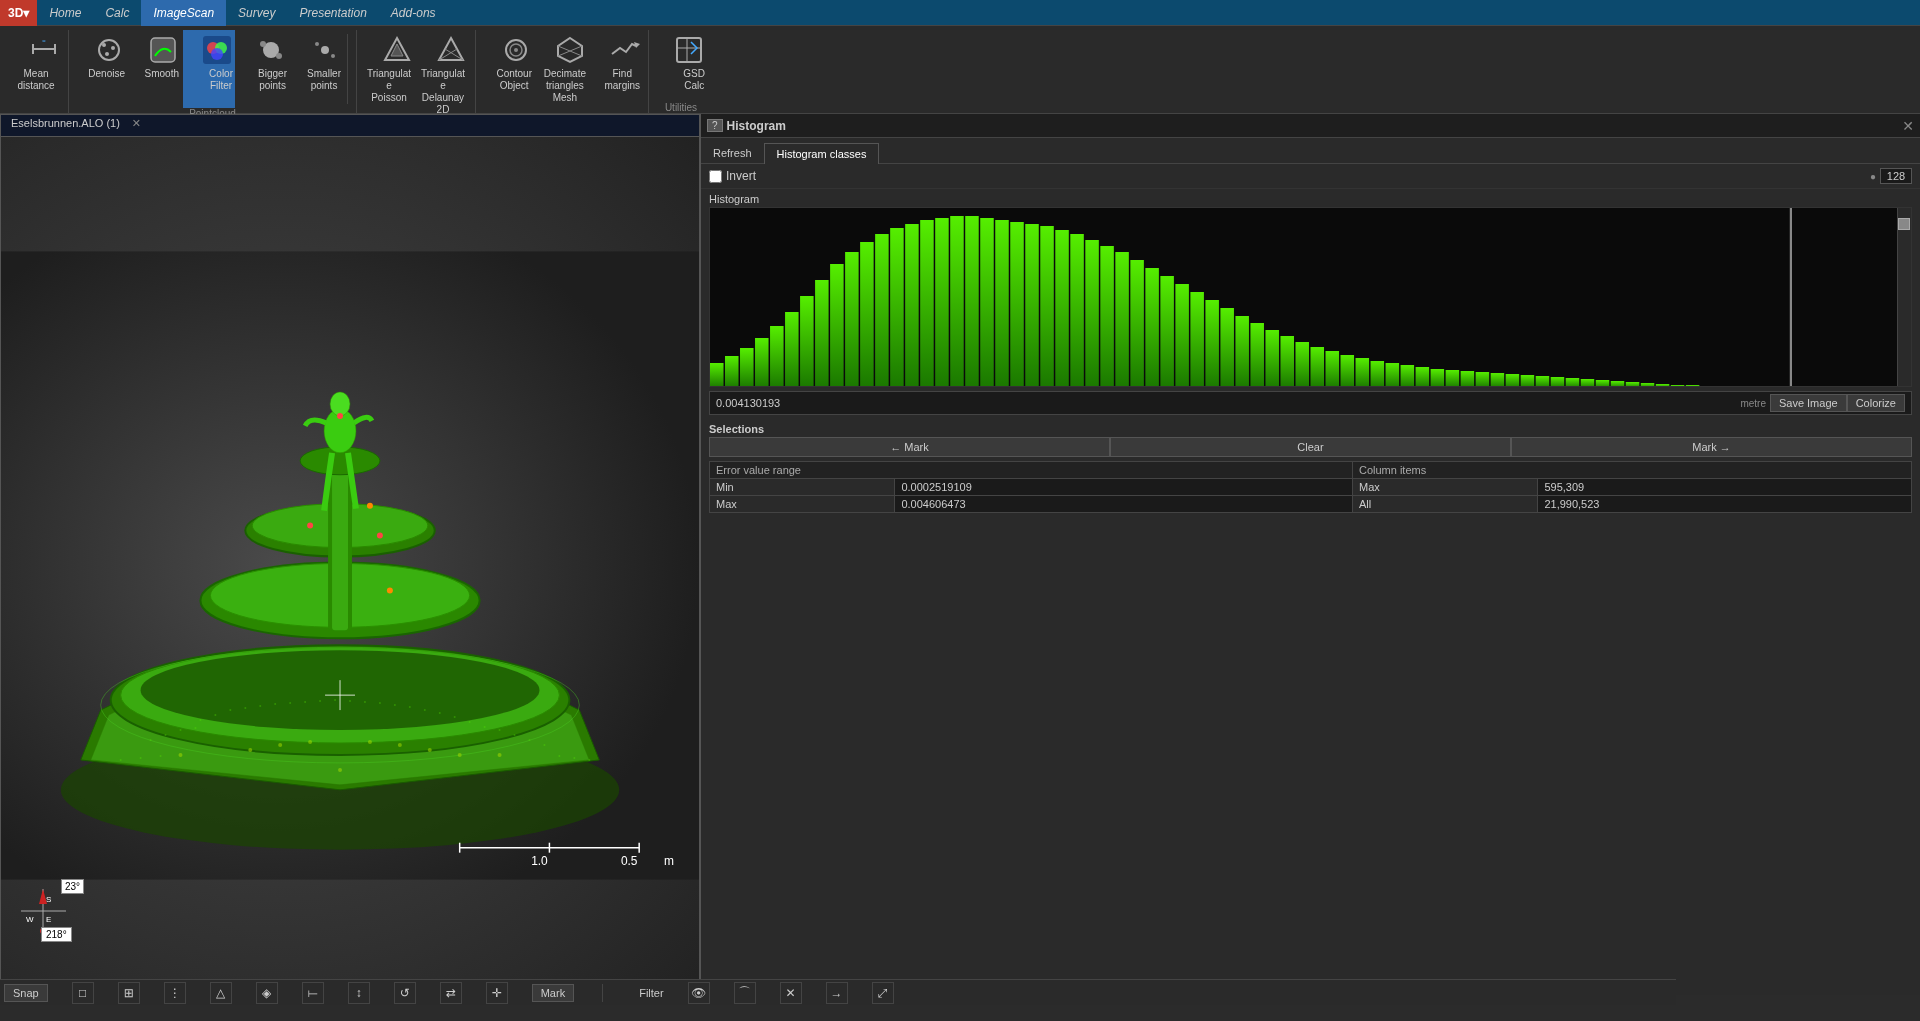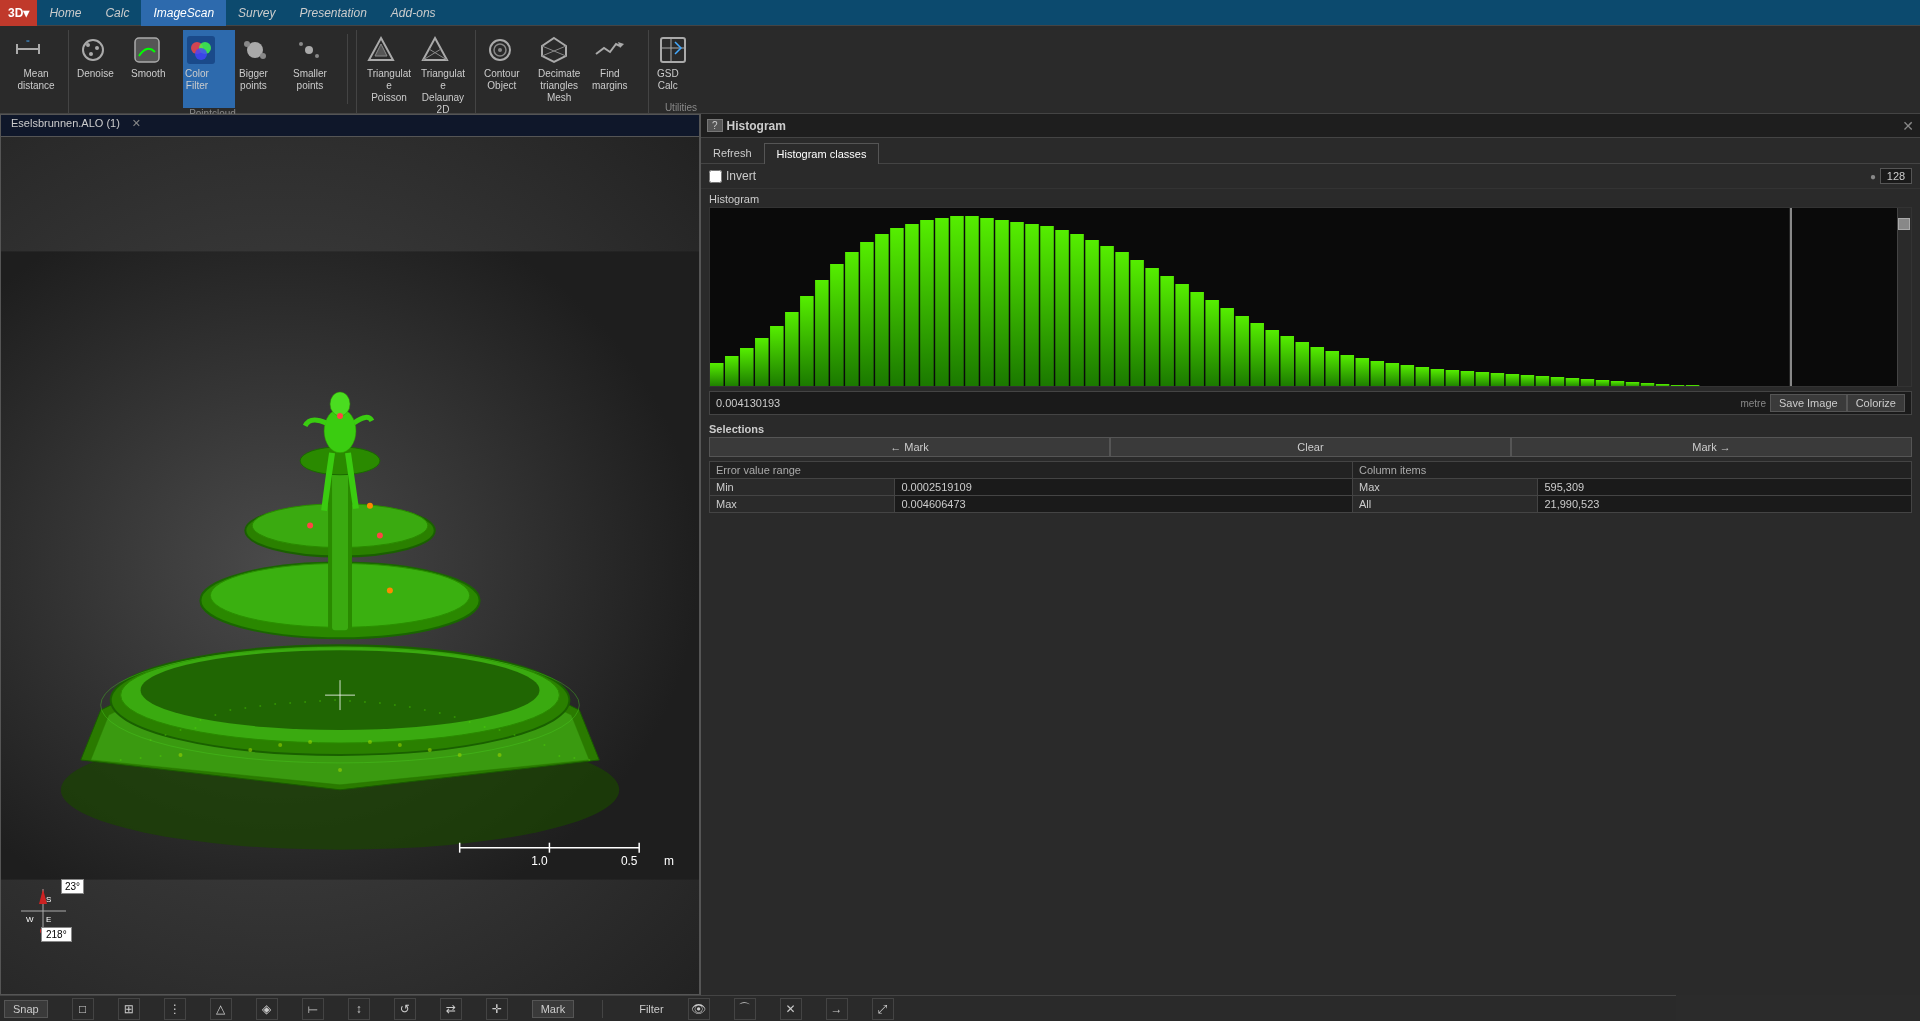--- a/index.html
+++ b/index.html
@@ -21,21 +21,21 @@
     }
     .menu-item:hover, .menu-item.active { background: #3a3a3a; }
     .menu-item.active { background: #2d6aad; color: #fff; }
 
     
     #toolbar {
       display: flex; align-items: stretch; height: 88px;
       background: #2a2a2a; border-bottom: 1px solid #444; padding: 4px 4px 0;
     }
     .tool-btn {
-      display: flex; flex-direction: column; align-items: flex-start; justify-content: flex-start;
+      display: flex; flex-direction: column; align-items: flex-end; justify-content: flex-start;
       width: 52px; min-height: 72px; padding: 4px 2px 2px;
       background: transparent; border: none; color: #ccc; cursor: pointer;
       font-size: 10px; text-align: center; gap: 2px;
     }
     .tool-btn.active { background: #2d6aad; }
     .tool-icon {
       width: 32px; height: 32px; display: flex; align-items: center; justify-content: center;
     }
     .tool-label { font-size: 10px; line-height: 1.2; color: #ccc; word-break: break-word; }
     .group-label {
@@ -679,21 +679,21 @@
         <td>Max</td>
         <td class="value-cell">0.004606473</td>
         <td>All</td>
         <td class="value-cell">21,990,523</td>
       </tr>
     </tbody>
       </table>
   </div>
 </div>
 
-<div id="bottom-toolbar" style="position:fixed;bottom:0;left:0;width:1676px;gap:24px;">
+<div id="bottom-toolbar" style="position:fixed;bottom:16px;left:0;width:1676px;gap:24px;">
   <button class="btm-btn">Snap</button>
 
   <button class="btm-icon-btn">□</button>
   <button class="btm-icon-btn">⊞</button>
   <button class="btm-icon-btn">⋮</button>
   <button class="btm-icon-btn">△</button>
   <button class="btm-icon-btn">◈</button>
   <button class="btm-icon-btn">⟝</button>
   <button class="btm-icon-btn">↕</button>
   <button class="btm-icon-btn">↺</button>

